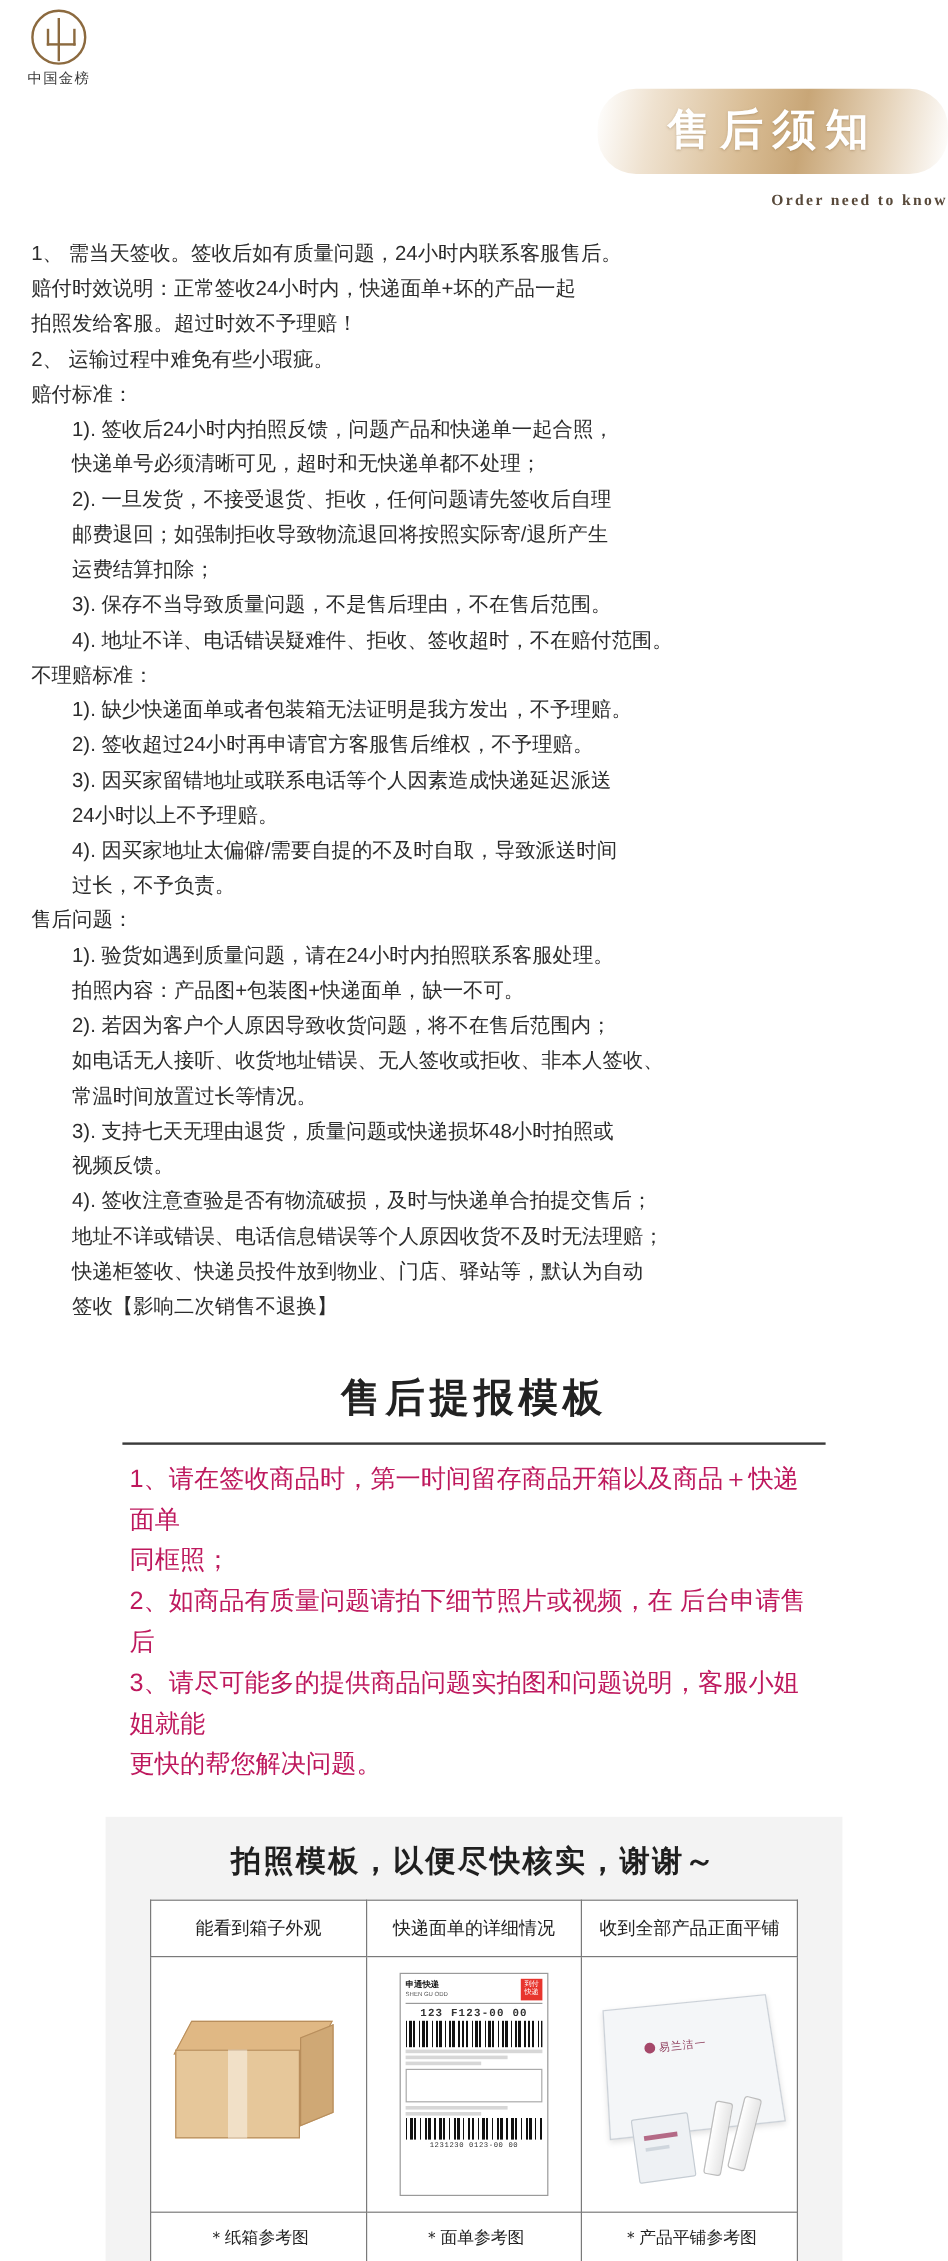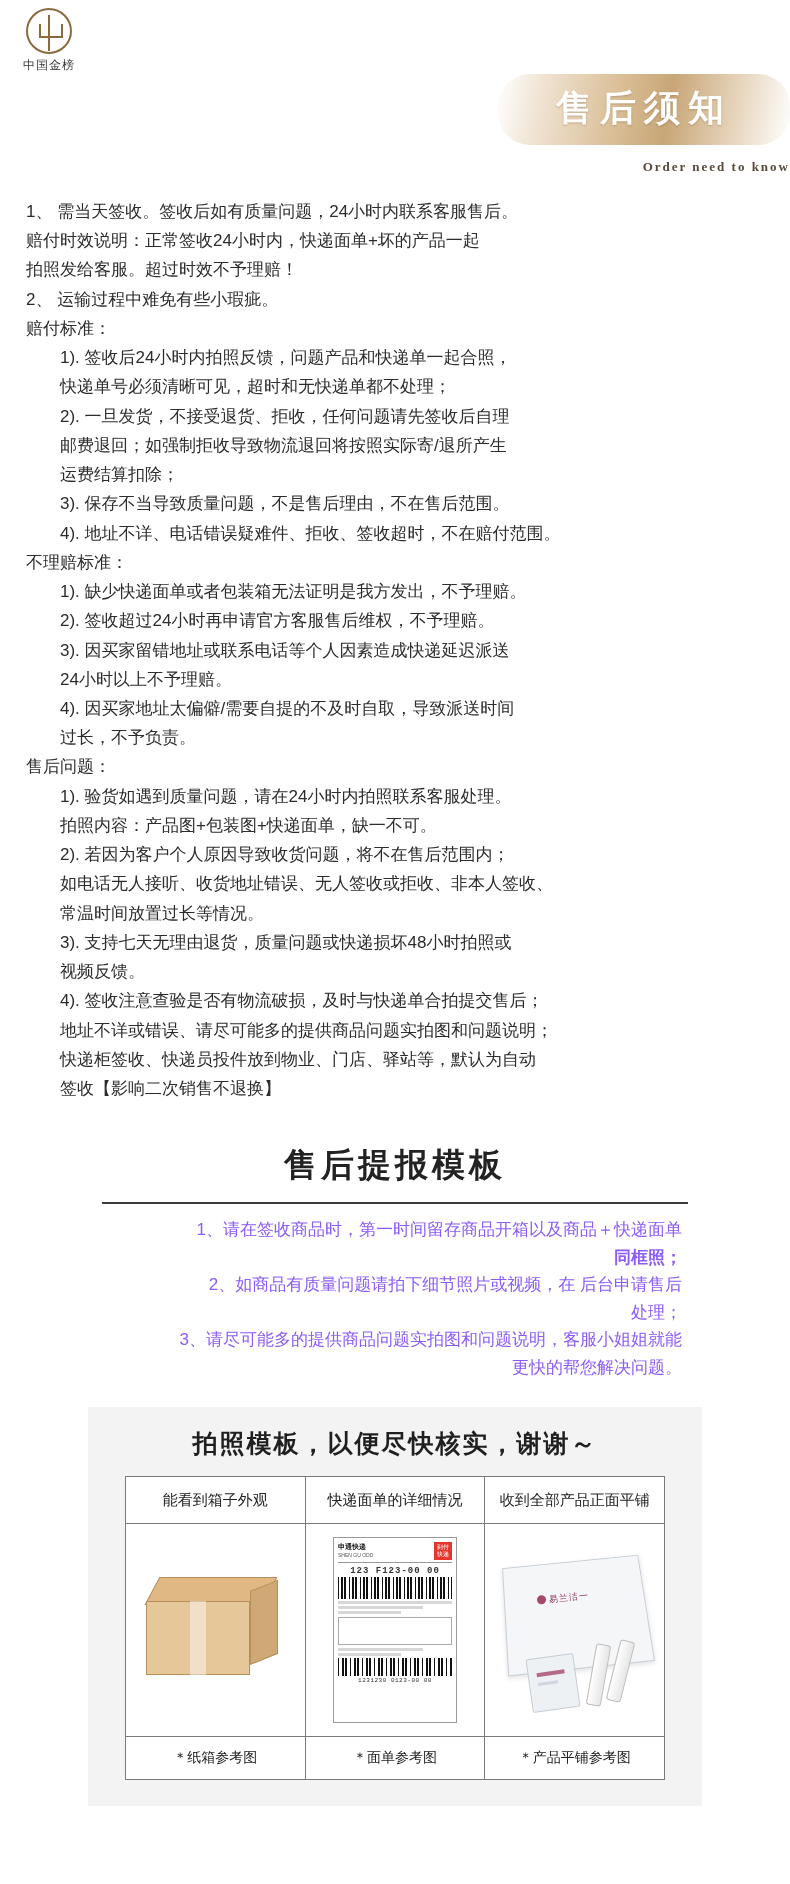--- a/index.html
+++ b/index.html
@@ -118,24 +118,24 @@
   }
   .tpl-rule {
     width: 586px;
     height: 2px;
     background: #3a3a3a;
     margin: 14px auto 0 auto;
   }
   .tpl-notes {
     width: 574px;
     margin: 12px auto 0 auto;
-    text-align: right;
-    font-size: 17px;
+    text-align: left;
+    font-size: 21px;
     line-height: 1.62;
-    color: #8b5cf6;
+    color: #be185d;
   }
 
   
   .card {
     width: 614px;
     margin: 26px auto 40px auto;
     background: #f3f3f3;
     padding: 20px 0 26px 0;
     box-sizing: border-box;
   }
@@ -376,33 +376,32 @@
       <p class="ind1">过长，不予负责。</p>
       <p class="ind0">售后问题：</p>
       <p class="ind1">1). 验货如遇到质量问题，请在24小时内拍照联系客服处理。</p>
       <p class="ind1">拍照内容：产品图+包装图+快递面单，缺一不可。</p>
       <p class="ind1">2). 若因为客户个人原因导致收货问题，将不在售后范围内；</p>
       <p class="ind1">如电话无人接听、收货地址错误、无人签收或拒收、非本人签收、</p>
       <p class="ind1">常温时间放置过长等情况。</p>
       <p class="ind1">3). 支持七天无理由退货，质量问题或快递损坏48小时拍照或</p>
       <p class="ind1">视频反馈。</p>
       <p class="ind1">4). 签收注意查验是否有物流破损，及时与快递单合拍提交售后；</p>
-      <p class="ind1">地址不详或错误、请尽可能多的提供商品问题实拍图和问题说明；</p>
+      <p class="ind1">地址不详或错误、电话信息错误等个人原因收货不及时无法理赔；</p>
       <p class="ind1">快递柜签收、快递员投件放到物业、门店、驿站等，默认为自动</p>
       <p class="ind1">签收【影响二次销售不退换】</p>
     </div>
 
   <div class="tpl">
     <div class="tpl-title">售后提报模板</div>
     <div class="tpl-rule"></div>
     <div class="tpl-notes" id="tpl-notes">
         <p style="margin: 0px;">1、请在签收商品时，第一时间留存商品开箱以及商品＋快递面单</p>
-        <p style="margin: 0px; font-weight: bold;">同框照；</p>
+        <p style="margin: 0px;">同框照；</p>
         <p style="margin: 0px;">2、如商品有质量问题请拍下细节照片或视频，在 后台申请售后</p>
-        <p style="margin: 0px;">处理；</p>
         <p style="margin: 0px;">3、请尽可能多的提供商品问题实拍图和问题说明，客服小姐姐就能</p>
         <p style="margin: 0px;">更快的帮您解决问题。</p>
       </div>
   </div>
 
   <div class="card">
     <div class="card-title">拍照模板，以便尽快核实，谢谢～</div>
     <table class="photo-table">
       <tbody>
           <tr>

